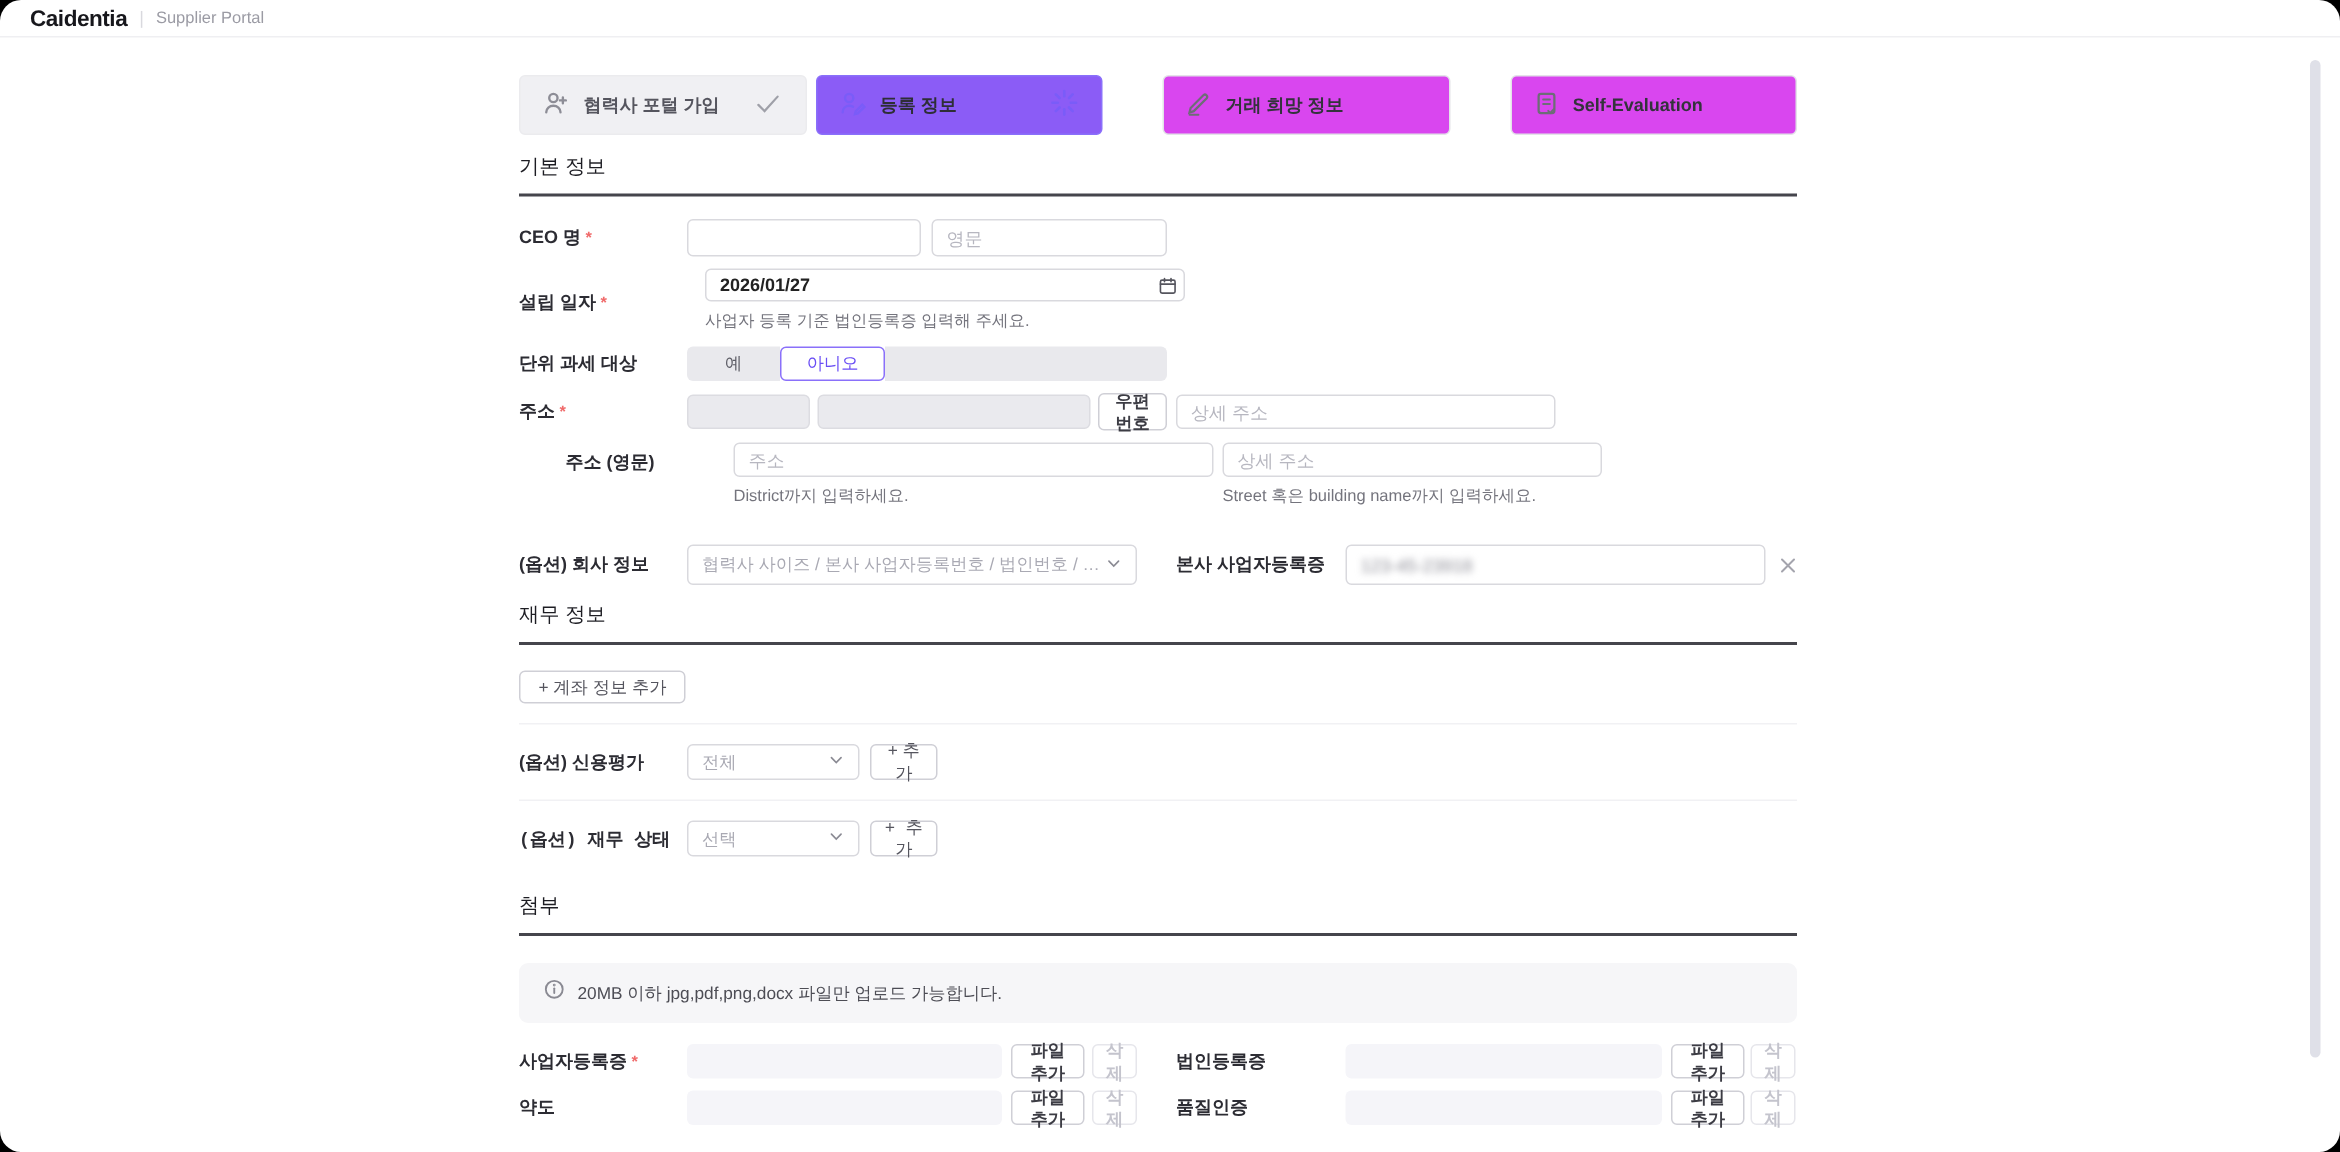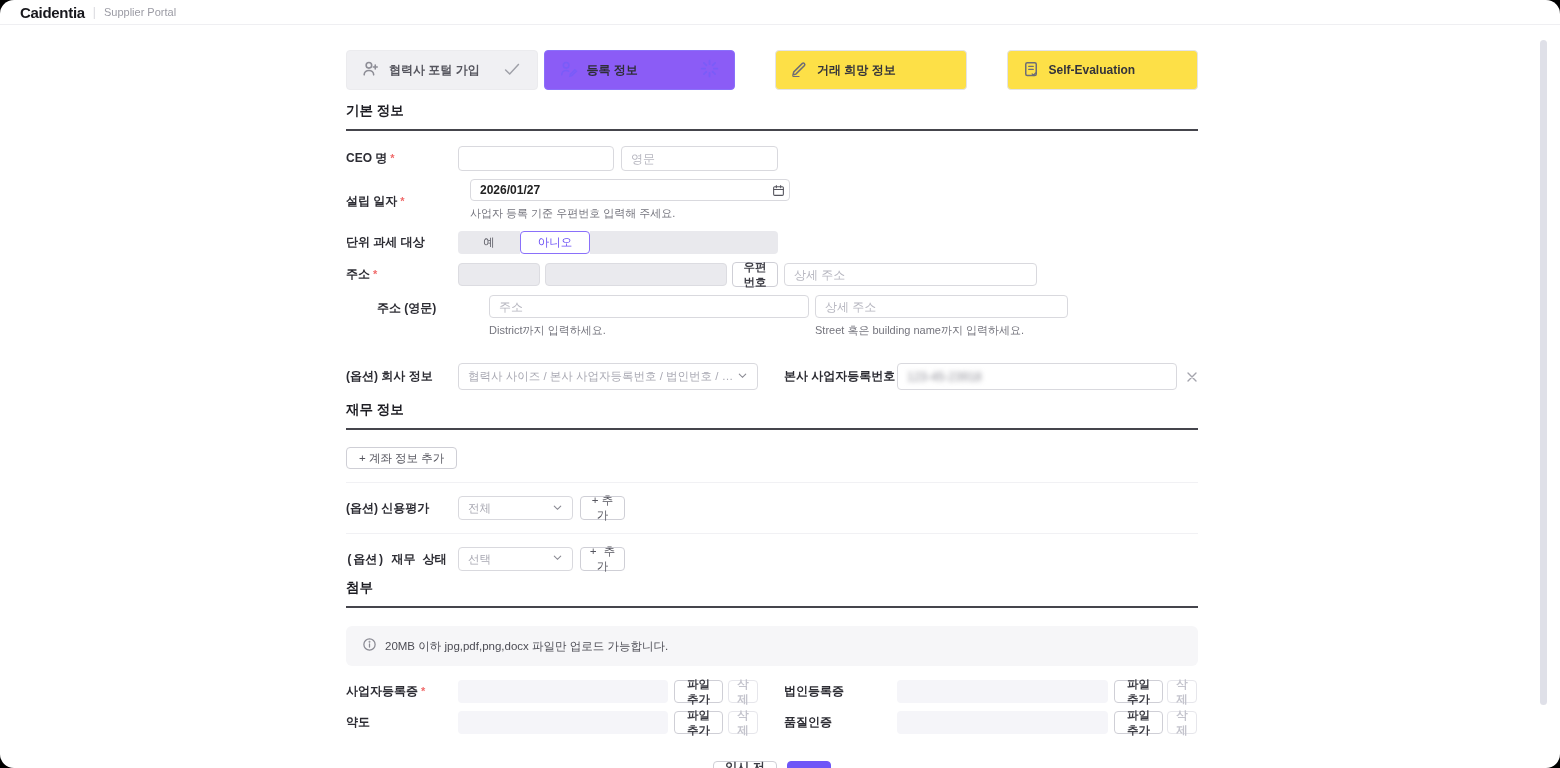--- a/index.html
+++ b/index.html
@@ -12,24 +12,24 @@
   .logo-sep { color:#d9d9de; margin:0 8px; font-size:12px; }
   .portal-name { color:#9b9ba4; font-size:11px; }
 
   .content { position:absolute; left:346px; top:50px; width:852px; }
 
   
   .steps { display:flex; gap:6px; }
   .step { width:207px; height:40px; border-radius:4px; display:flex; align-items:center; padding:0 14px; gap:9px; font-size:12px; font-weight:bold; cursor:pointer; }
   .step.done   { background:#f0f0f3; border:1px solid #ebebee; color:#55555e; }
   .step.active { background:#8b5cf6; border:1.5px solid #8a70fa; color:#2e2e36; }
-  .step.todo   { background:#fde047; border:1px solid #e3e3e8; color:#33333b;margin-left:34px; }
+  .step.todo   { background:#d946ef; border:1px solid #e3e3e8; color:#33333b;margin-left:34px; }
   .step .grow { flex:1; }
 
-  .section-title { margin-top:12px; font-size:13.5px; font-weight:bold; color:#1d1d23; padding-bottom:9px; border-bottom:2px solid #45454c; }
+  .section-title { margin-top:12px; font-size:13.5px; font-weight:normal; color:#1d1d23; padding-bottom:9px; border-bottom:2px solid #45454c; }
 
   .frow { display:flex; align-items:center; position:relative; }
   .flabel { width:112px; flex-shrink:0; font-size:12px; font-weight:bold; color:#2c2c33; }
   .flabel-r { width:113px; flex-shrink:0; font-size:12px; font-weight:bold; color:#2c2c33; }
   .req { color:#f06a6a; margin-left:3px; font-size:11px; }
 
   .inp { height:25px; border:1px solid #d9d9de; border-radius:4px; padding:0 9px; font-size:12px; color:#333; background:#fff; font-family:inherit; outline:none; }
   .inp::placeholder { color:#b7b7c0; }
   .inp.dis { background:#eaeaee; border-color:#dcdce1; }
 
@@ -159,21 +159,21 @@
       <div>
         <div class="date-wrap">
           <input class="inp" style="height: 22px;" value="2026/01/27">
           <span>
             <svg width="13" height="13" viewBox="0 0 24 24" fill="none" stroke="#55555e" stroke-width="2" stroke-linecap="round">
                 <rect x="3" y="5" width="18" height="16" rx="2"></rect>
                 <path d="M8 3v4M16 3v4M3 10h18"></path>
               </svg>
           </span>
         </div>
-        <div class="helper">사업자 등록 기준 우편번호 입력해 주세요.</div>
+        <div class="helper">사업자 등록 기준 법인등록증 입력해 주세요.</div>
       </div>
     </div>
 
     <div class="frow" style="margin-top:10px;">
       <div class="flabel">단위 과세 대상</div>
       <div class="seg-group">
         <div class="seg gray first">예</div>
         <div class="seg sel">아니오</div>
         <div class="seg gray rest"></div>
       </div>
@@ -203,21 +203,21 @@
       <div class="flabel">(옵션) 회사 정보</div>
       <div class="select" style="width:300px;">
         <span class="sel-text">협력사 사이즈 / 본사 사업자등록번호 / 법인번호 / 메인 생산 품목 / 업종 및...</span>
         <span>
           <svg width="11" height="11" viewBox="0 0 24 24" fill="none" stroke="#8a8a93" stroke-width="2.4" stroke-linecap="round">
               <path d="M5 9l7 7 7-7"></path>
             </svg>
         </span>
       </div>
       <div class="rightcol">
-        <div class="flabel-r">본사 사업자등록번호</div>
+        <div class="flabel-r">본사 사업자등록증</div>
         <div class="inp" style="width:280px; height:27px; display:flex; align-items:center;">
           <span class="blurred" style="font-size:12px;">123-45-23918</span>
         </div>
         <span class="x-btn">
           <svg width="16" height="16" viewBox="0 0 24 24" fill="none" stroke="#a4a4ad" stroke-width="2" stroke-linecap="round">
               <path d="M6 6l12 12M18 6L6 18"></path>
             </svg>
         </span>
       </div>
     </div>
@@ -251,21 +251,21 @@
         <span class="sel-text">선택</span>
         <span>
           <svg width="11" height="11" viewBox="0 0 24 24" fill="none" stroke="#8a8a93" stroke-width="2.4" stroke-linecap="round">
               <path d="M5 9l7 7 7-7"></path>
             </svg>
         </span>
       </div>
       <button class="btn" style="width:45px; height:24px; margin-left:7px; font-weight:normal; color:#55555e;">+ 추가</button>
     </div>
 
-    <div class="section-title" style="margin-top:8px;">첨부</div>
+    <div class="section-title" style="margin-top:24px;">첨부</div>
 
     <div class="banner">
       <span>
         <svg width="15" height="15" viewBox="0 0 24 24" fill="none" stroke="#8a8a93" stroke-width="2" stroke-linecap="round">
             <circle cx="12" cy="12" r="9"></circle>
             <path d="M12 11v5"></path>
             <circle cx="12" cy="7.5" r="0.5" fill="#8a8a93"></circle>
           </svg>
       </span>
       <span class="banner-text">20MB 이하 jpg,pdf,png,docx 파일만 업로드 가능합니다.</span>

